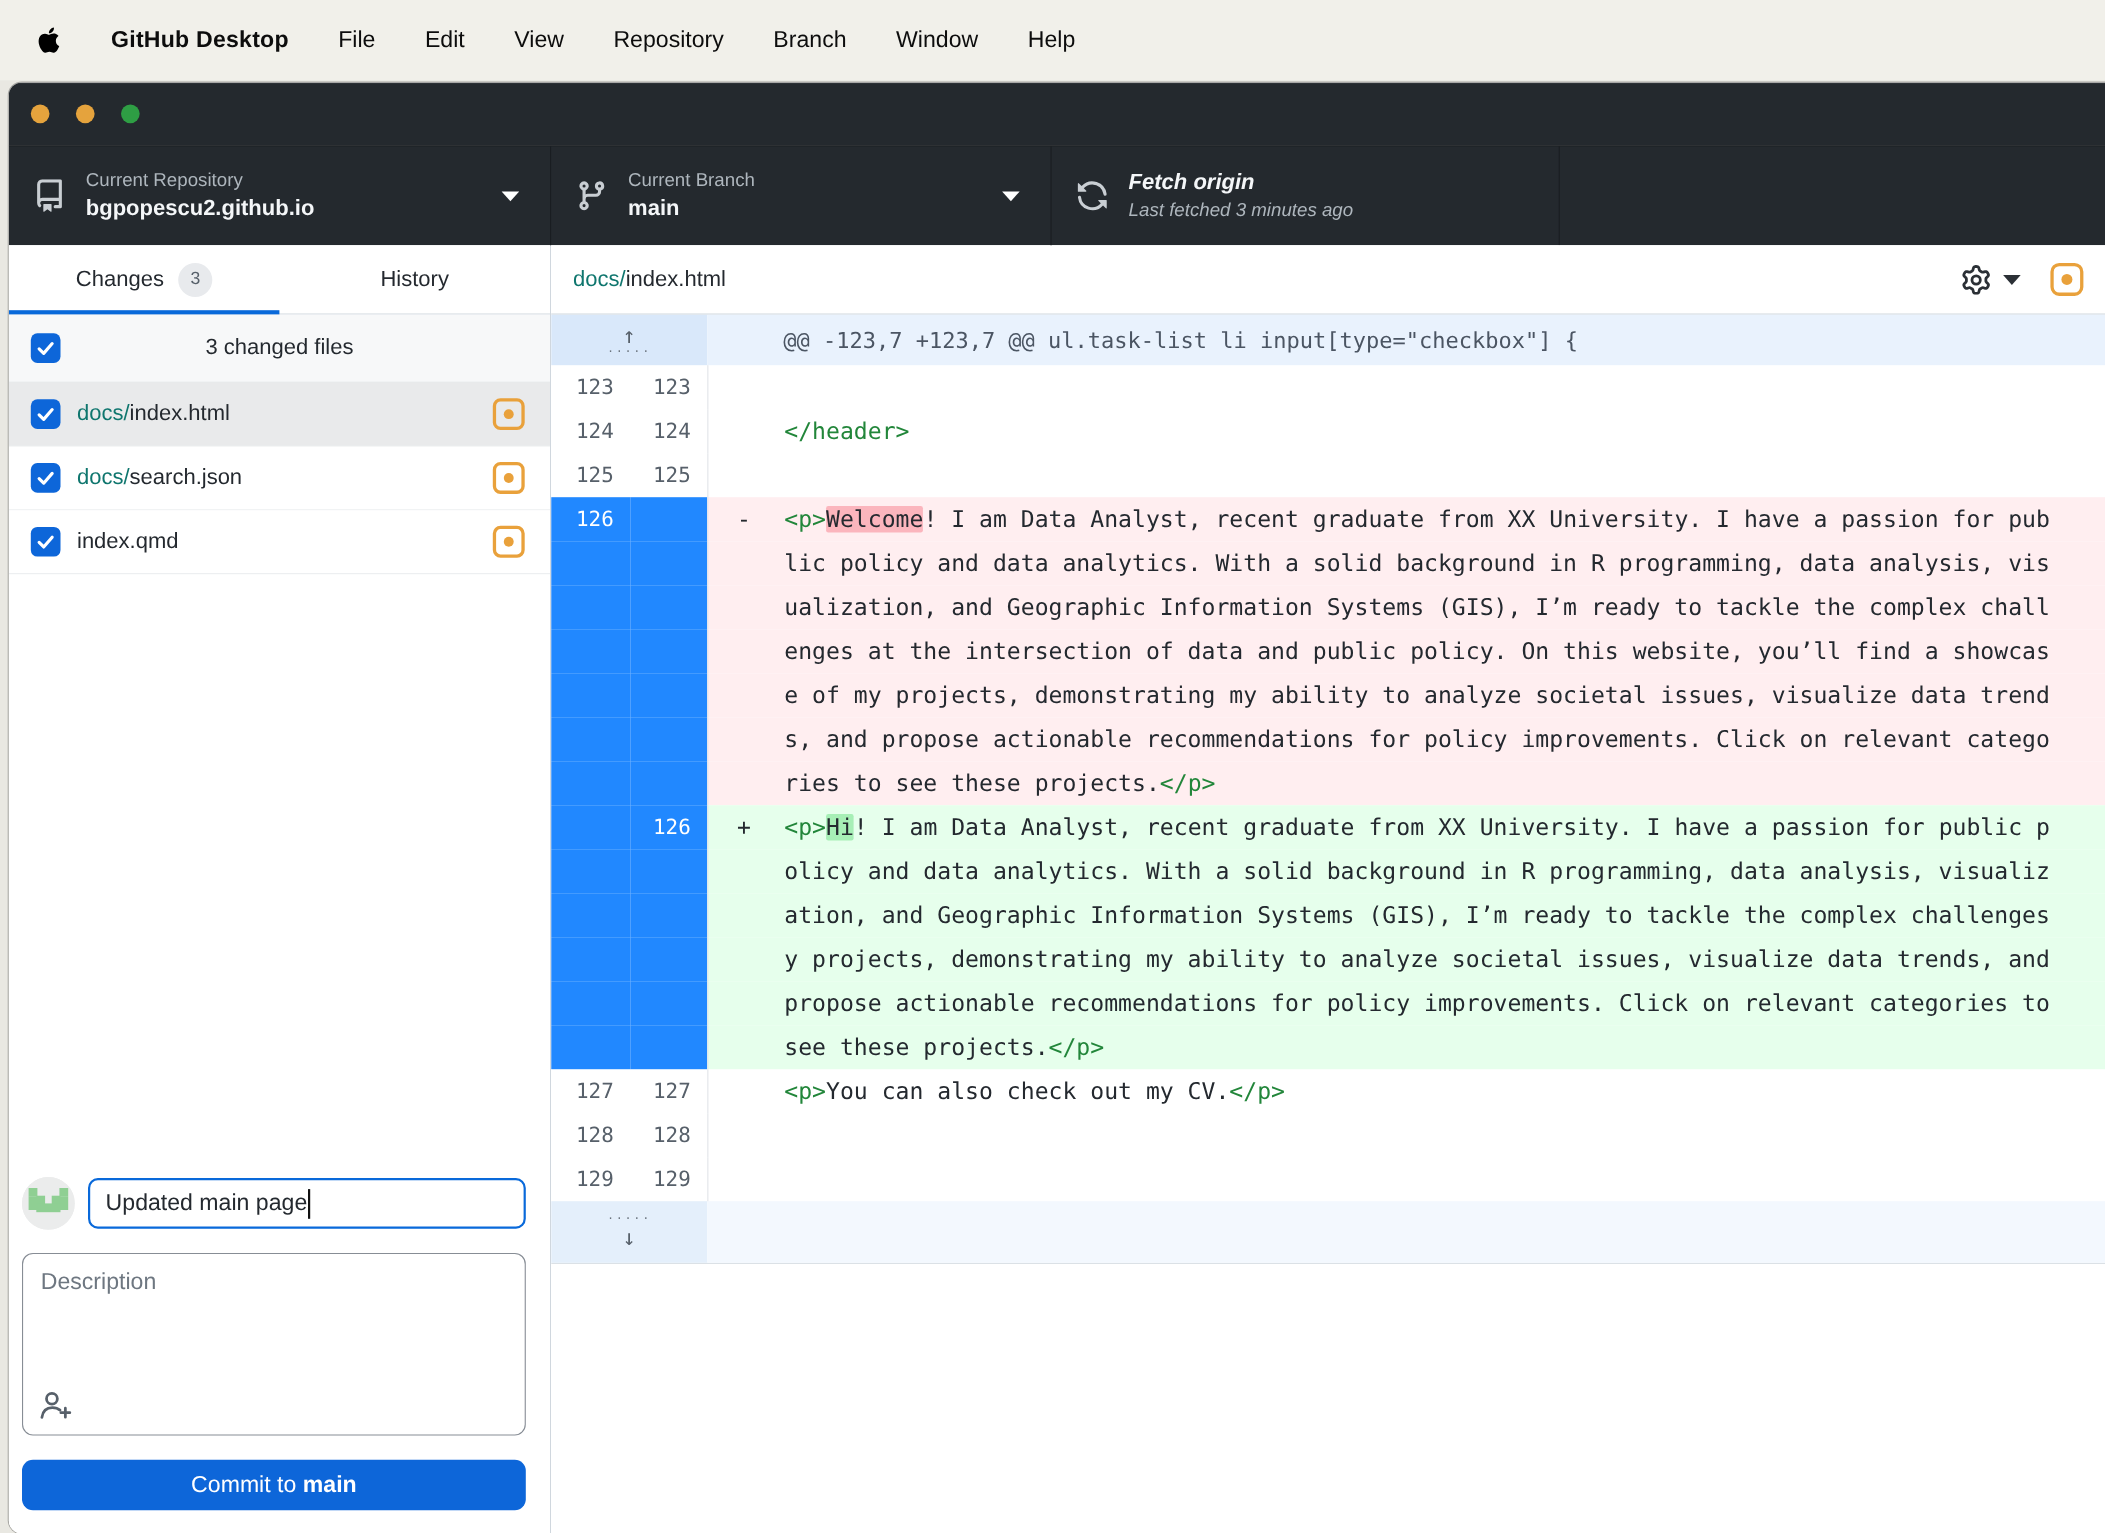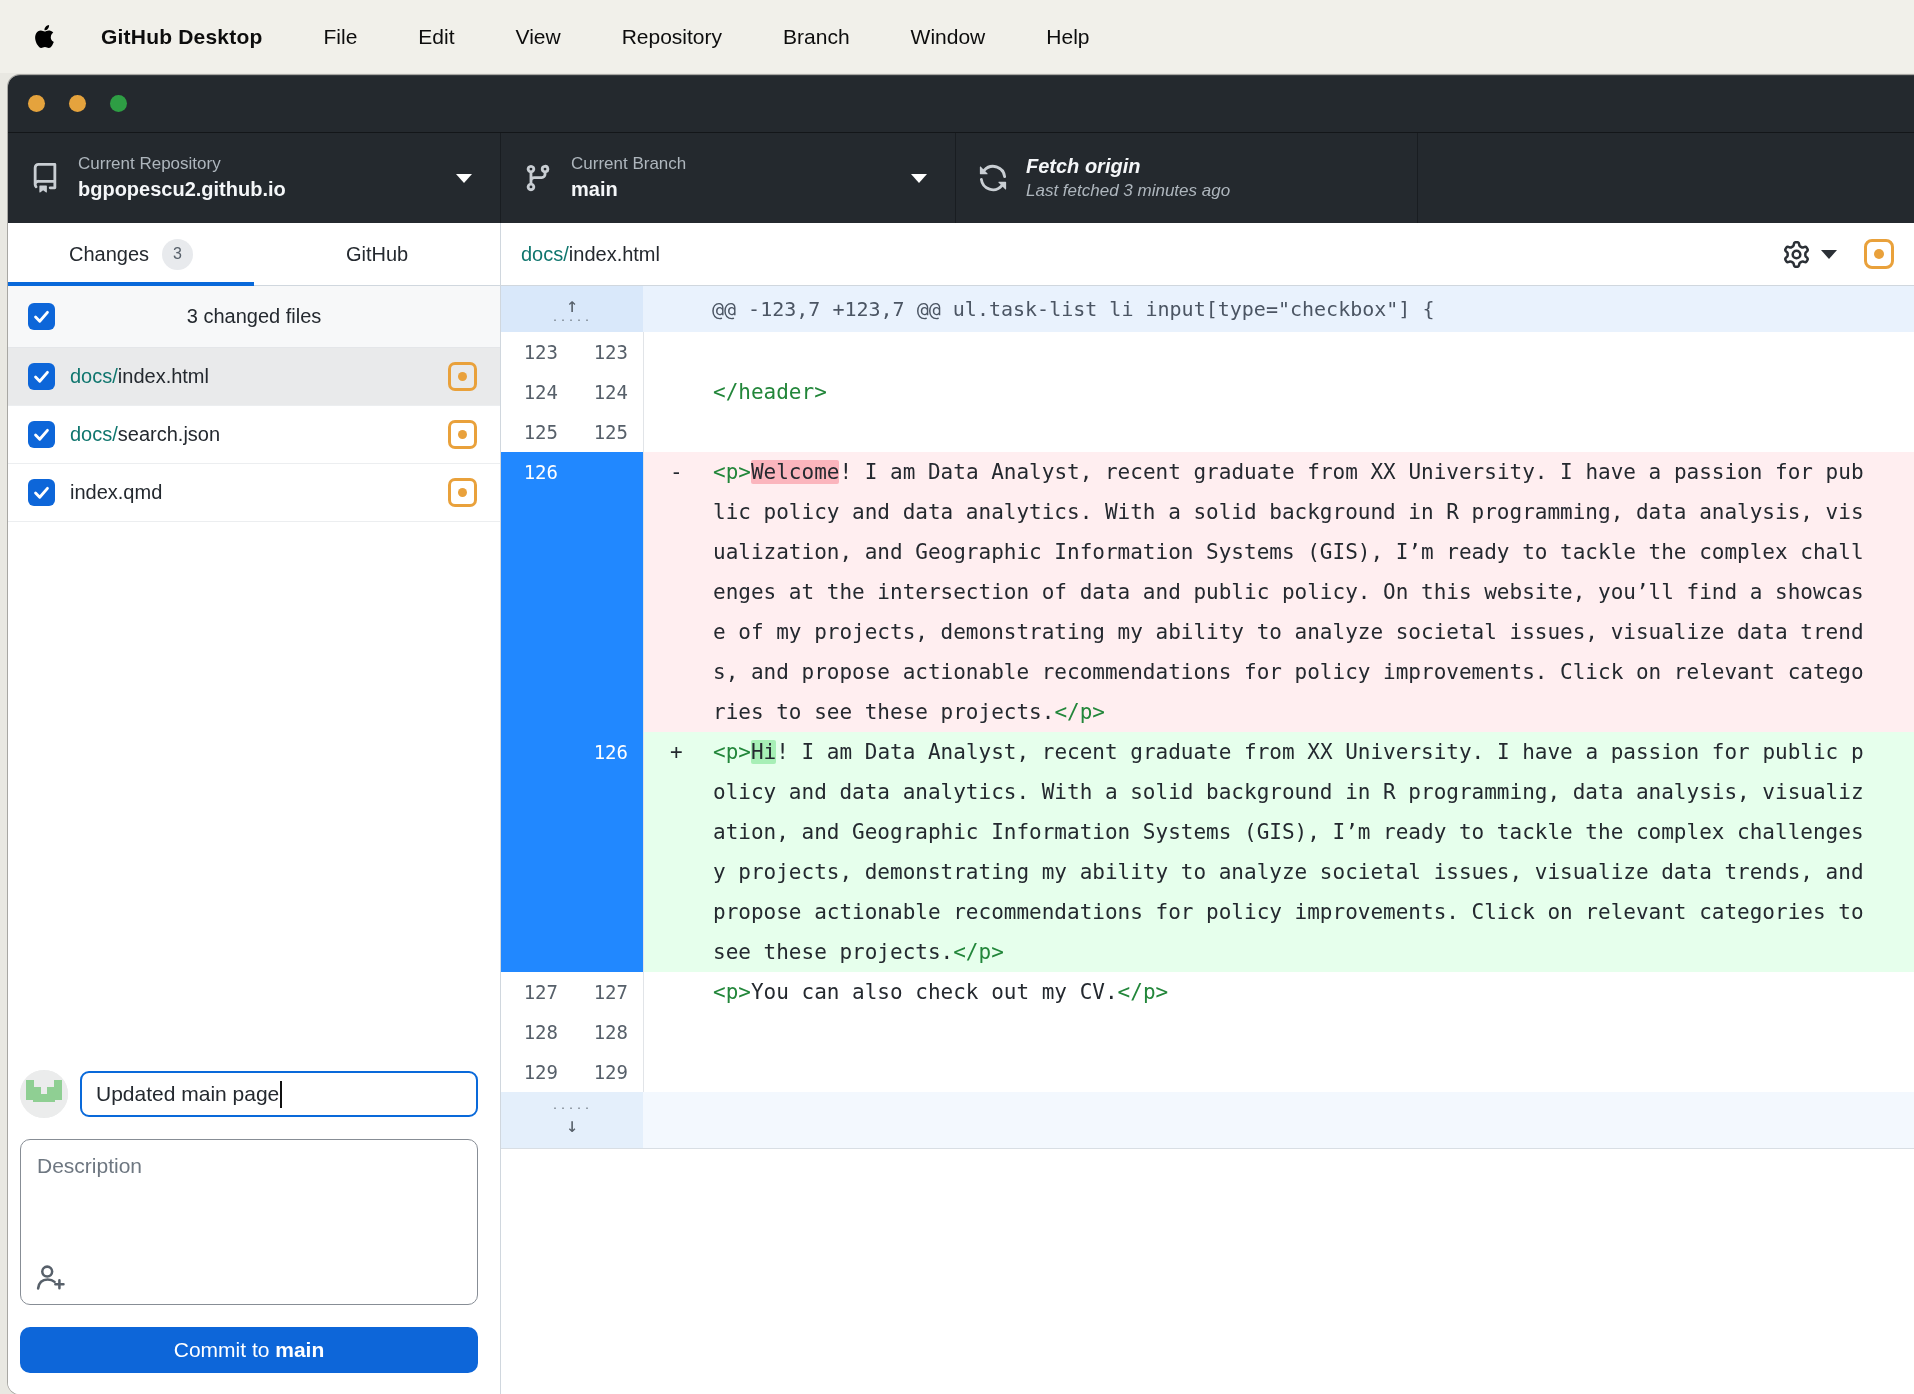--- a/index.html
+++ b/index.html
@@ -7,21 +7,21 @@
     width:1914px;height:1394px;position:relative;overflow:hidden;
     background:#e9e8e2;
     font-family:"Liberation Sans",sans-serif;
     -webkit-font-smoothing:antialiased;
   }
   
   .menubar{height:73px;background:#f1f0ea;display:flex;align-items:center;
     font-size:21px;color:#0d0d0d;padding-left:33px;gap:45px;}
   .apple-svg{width:23px;height:27px;fill:#000;flex-shrink:0;}
   .appname{font-weight:700;letter-spacing:.2px;}
-  .menu-item{cursor:default;margin-left:16px;}
+  .menu-item{cursor:default;}
   
   .window{position:absolute;top:75px;left:8px;right:0;bottom:0;background:#fff;
     border-radius:12px 0 0 12px;display:flex;flex-direction:column;overflow:hidden;
     box-shadow:0 0 0 1px rgba(0,0,0,.28);}
   .titlebar{height:57px;background:#24292e;flex-shrink:0;display:flex;align-items:center;
     box-shadow:inset 0 1px 0 rgba(255,255,255,.09);}
   .dot{width:17px;height:17px;border-radius:50%;margin-left:24px;cursor:pointer;}
   .dot.first{margin-left:20px;}
   
   .toolbar{height:90px;background:#24292e;display:flex;flex-shrink:0;border-top:1px solid rgba(0,0,0,.45);}
@@ -182,21 +182,21 @@
 
   <div class="main">
 
     <div class="sidebar">
       <div class="tabs">
         <div class="tab active">
           <span>Changes</span>
           <span class="badge">3</span>
         </div>
         <div class="tab">
-          <span>GitHub</span>
+          <span>History</span>
         </div>
       </div>
 
       <div class="file-header">
         <div class="checkbox">
           <svg class="check" viewBox="0 0 16 16">
               <path d="M3 8.5 6.5 12 13 4.5" fill="none" stroke="#fff" stroke-width="2.4" stroke-linecap="round" stroke-linejoin="round"></path>
             </svg>
         </div>
         <div class="file-header-label">3 changed files</div>

